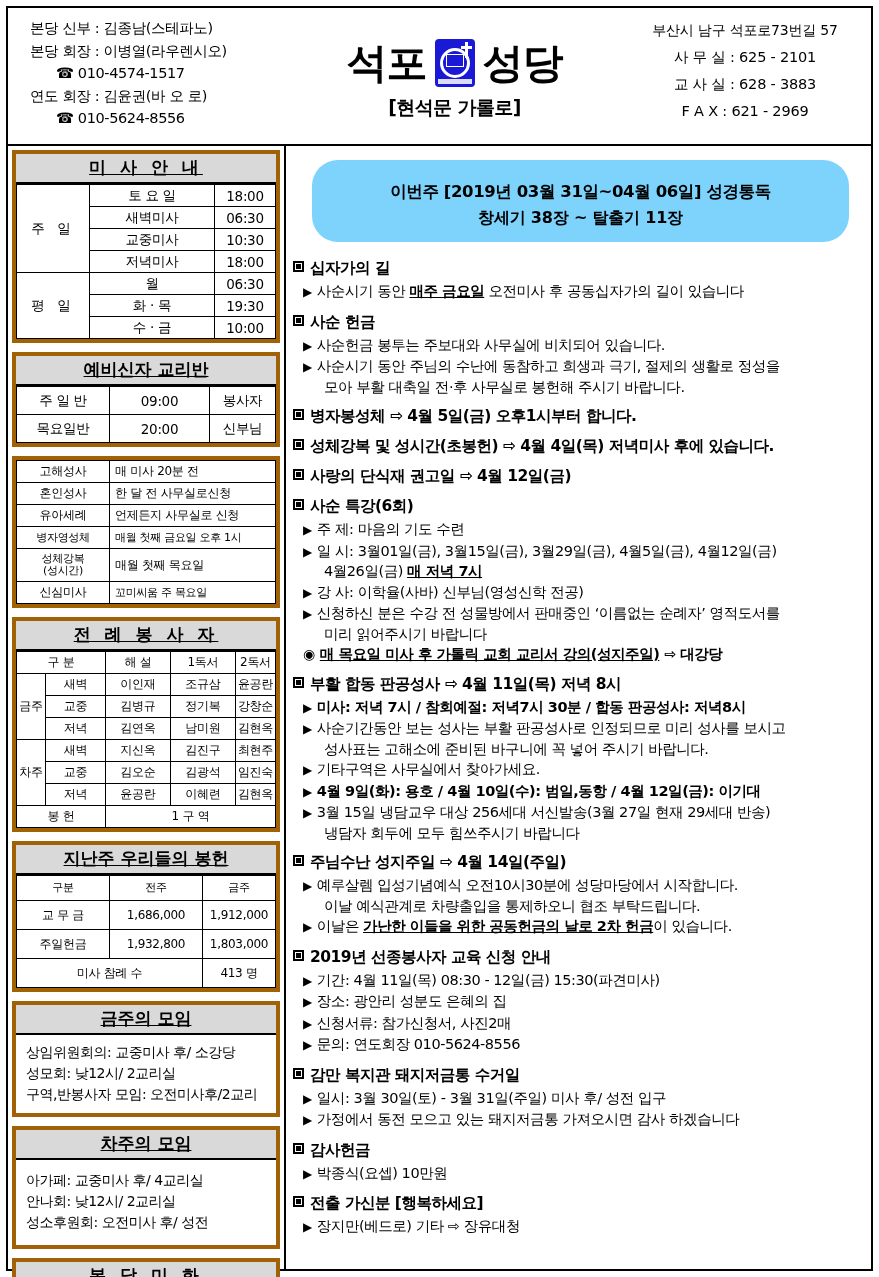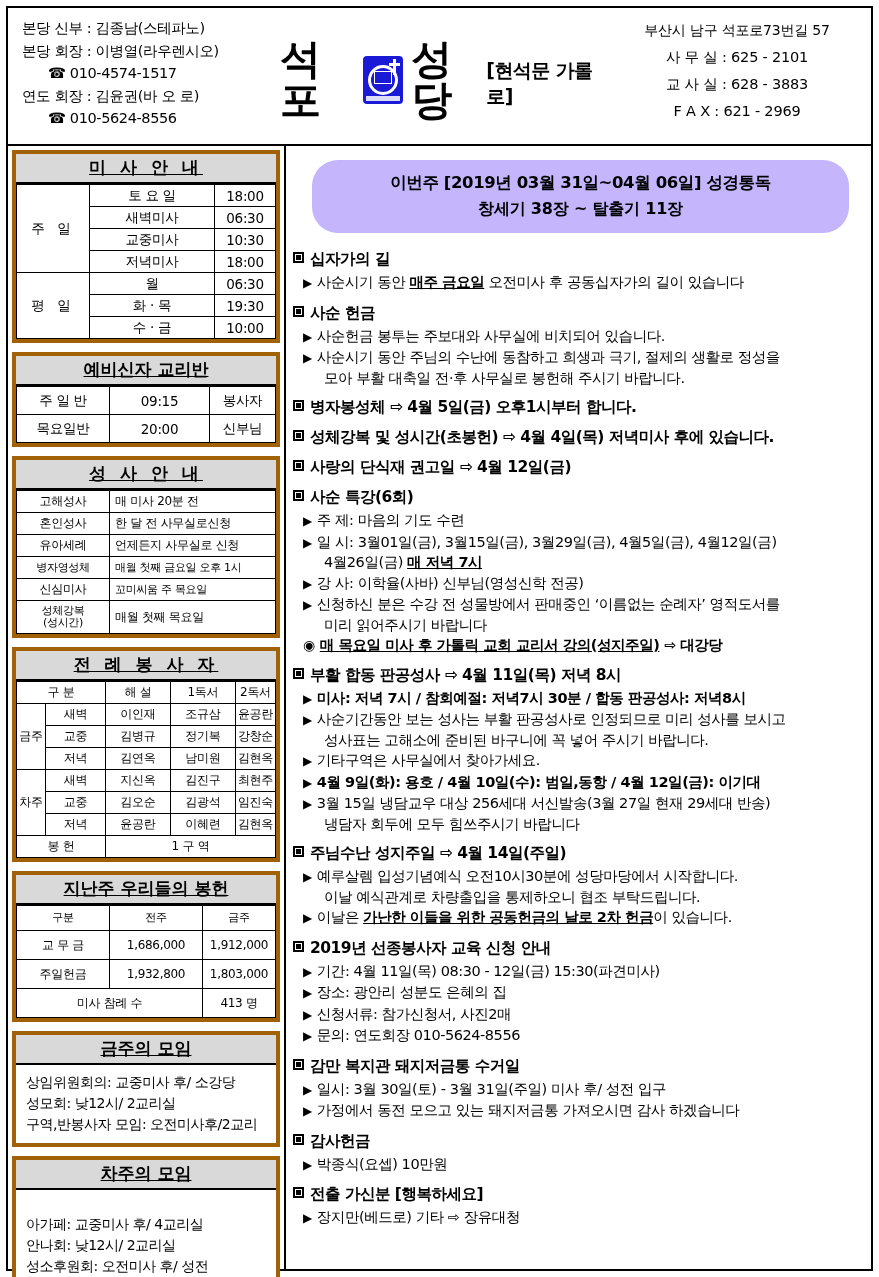--- a/index.html
+++ b/index.html
@@ -27,21 +27,21 @@
     top: 6px;
     width: 867px;
     height: 1265px;
     border: 2px solid #000;
     box-sizing: border-box;
   }
 
   
   .header {
     position: absolute;
-    left: 8px;
+    left: 16px;
     top: 8px;
     width: 863px;
     height: 140px;
     box-sizing: border-box;
     display: flex;
     align-items: stretch;
   }
   .hdr-left {
     width: 272px;
     padding: 9px 0 0 14px;
@@ -49,21 +49,21 @@
     font-size: 14.5px;
     line-height: 22.5px;
     letter-spacing: -0.4px;
     white-space: nowrap;
   }
   .hdr-left .r { text-align: left; }
   .hdr-left .r.ind { padding-left: 26px; }
   .hdr-center {
     flex: 1;
     display: flex;
-    flex-direction: row;
+    flex-direction: column;
     align-items: center;
     justify-content: center;
     padding-top: 4px;
   }
   .logo-row {
     display: flex;
     align-items: center;
     justify-content: center;
     gap: 8px;
   }
@@ -198,34 +198,34 @@
     font-size: 13.5px;
   }
   table.grid td.wide { letter-spacing: 4px; }
   .free-body {
     padding: 7px 8px 8px 10px;
     font-size: 14px;
     line-height: 21px;
     letter-spacing: -0.5px;
     white-space: nowrap;
   }
-  .free-body.pad-lg { padding-top: 24px; padding-bottom: 12px; }
+  .free-body.pad-lg { padding-top: 10px; padding-bottom: 12px; }
 
   
   .right-col {
     position: absolute;
     left: 293px;
     top: 152px;
     width: 575px;
   }
   .banner {
-    background: #c4b5fd;
+    background: #7dd3fc;
     border-radius: 26px;
     text-align: center;
-    padding: 12px 0 13px 0;
+    padding: 21px 0 13px 0;
     margin: 8px 19px 16px 19px;
   }
   .banner .l1 {
     font-size: 16.5px;
     font-weight: bold;
     letter-spacing: -0.4px;
   }
   .banner .l2 {
     font-size: 16px;
     font-weight: bold;
@@ -356,62 +356,61 @@
       </tbody>
         </table>
     </div>
 
     <div class="panel">
       <div class="panel-title tight">예비신자 교리반</div>
       <table class="grid">
         <tbody>
             <tr>
           <td style="width:88px;height:25px">주 일 반</td>
-          <td style="width:95px">09:15</td>
+          <td style="width:95px">09:00</td>
           <td>봉사자</td>
         </tr>
         <tr>
           <td style="height:25px">목요일반</td>
           <td>20:00</td>
           <td>신부님</td>
         </tr>
       </tbody>
         </table>
     </div>
 
     <div class="panel">
-      <div class="panel-title">성 사 안 내</div>
       <table class="grid">
         <tbody>
             <tr>
           <td class="sm" style="width:88px">고해성사</td>
           <td class="l sm">매 미사 20분 전</td>
         </tr>
         <tr>
           <td class="sm">혼인성사</td>
           <td class="l sm">한 달 전 사무실로신청</td>
         </tr>
         <tr>
           <td class="sm">유아세례</td>
           <td class="l sm">언제든지 사무실로 신청</td>
         </tr>
         <tr>
           <td class="xs">병자영성체</td>
           <td class="l xs">매월 첫째 금요일 오후 1시</td>
         </tr>
         <tr>
-          <td class="sm">신심미사</td>
-          <td class="l xs">꼬미씨움 주 목요일</td>
-        </tr>
-        <tr>
           <td class="xs" style="height:30px">
             <div>성체강복</div>
             <div>(성시간)</div>
           </td>
           <td class="l sm">매월 첫째 목요일</td>
+        </tr>
+        <tr>
+          <td class="sm">신심미사</td>
+          <td class="l xs">꼬미씨움 주 목요일</td>
         </tr>
       </tbody>
         </table>
     </div>
 
     <div class="panel">
       <div class="panel-title">전 례 봉 사 자</div>
       <table class="grid">
         <tbody>
             <tr>

